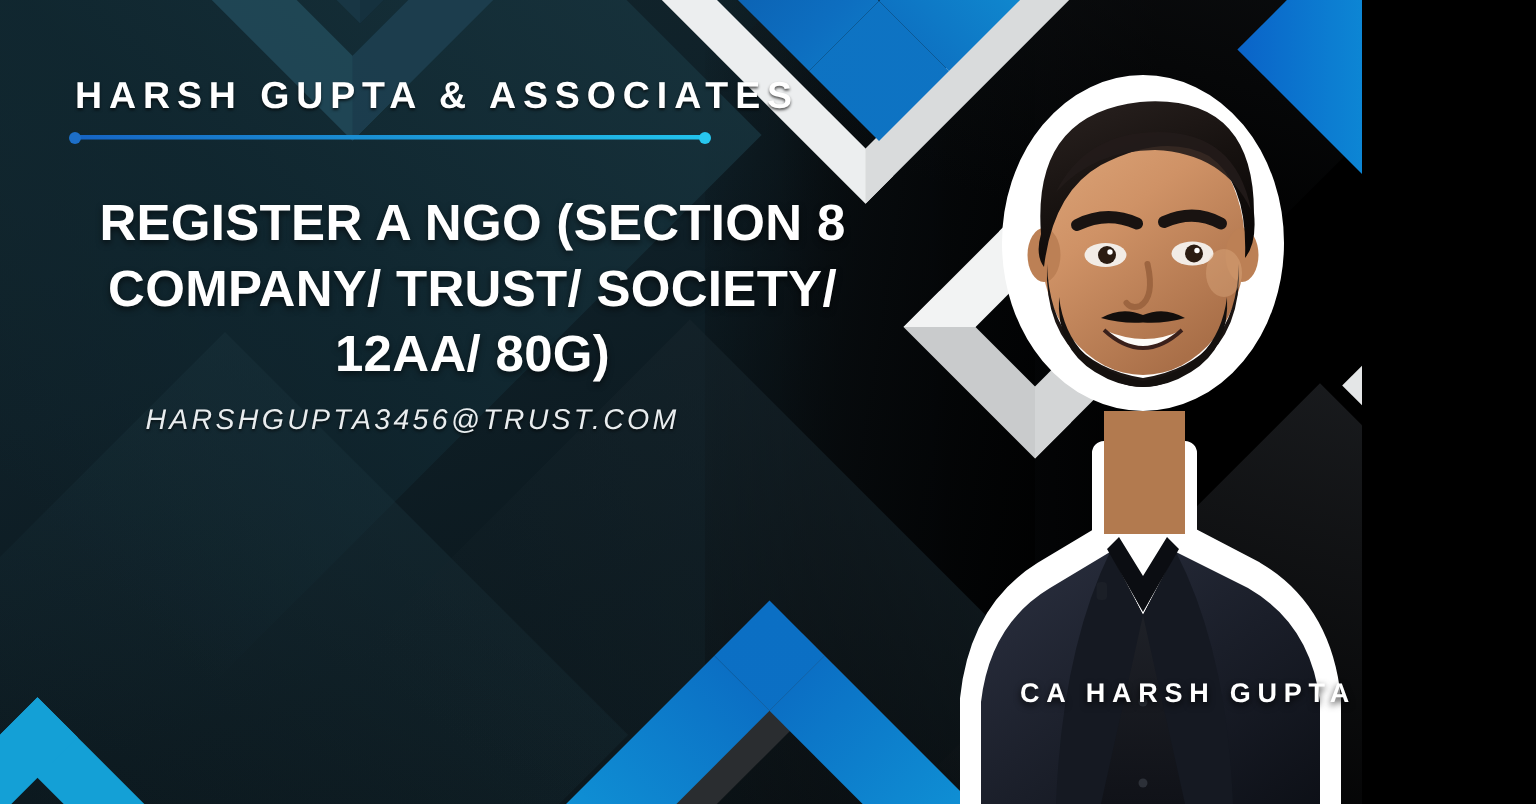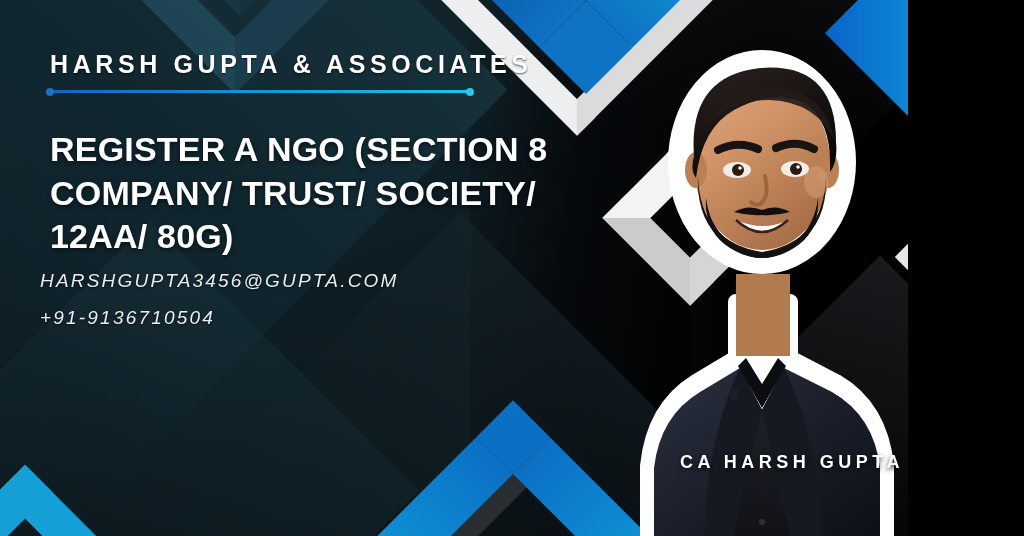--- a/index.html
+++ b/index.html
@@ -8,20 +8,21 @@
     background:#000;
     font-family:"Liberation Sans", sans-serif;
     overflow:hidden;
   }
 
   #banner{
     position:relative;
     width:908px; height:536px;
     overflow:hidden;
     background:#1d4ed8;
+    text-align:center;
   }
 
   
   .bg-left{
     position:absolute; left:0; top:0; width:620px; height:536px;
     background:linear-gradient(160deg,#12262d 0%,#0f2028 38%,#0c191f 70%,#0b161b 100%);
   }
   .bg-right{
     position:absolute; left:520px; top:0; width:504px; height:536px;
     background:linear-gradient(90deg, rgba(10,14,17,0) 0%, #06080a 22%, #000 50%, #000 100%);
@@ -362,20 +363,19 @@
   </svg>
 
   <div class="brandwrap">
     <div class="brand">HARSH GUPTA &amp; ASSOCIATES</div>
     <div class="brand-rule"></div>
   </div>
 
   <h1 class="headline">REGISTER A NGO (SECTION 8 COMPANY/ TRUST/ SOCIETY/ 12AA/ 80G)</h1>
 
   <div class="contact">
-    <div>HARSHGUPTA3456@GUPTA.COM</div>
-    <div>+91-9136710504</div>
+    <div>HARSHGUPTA3456@TRUST.COM</div>
   </div>
 
 
   <div class="person-name">CA HARSH GUPTA</div>
 
 </div>
 
 </body></html>

